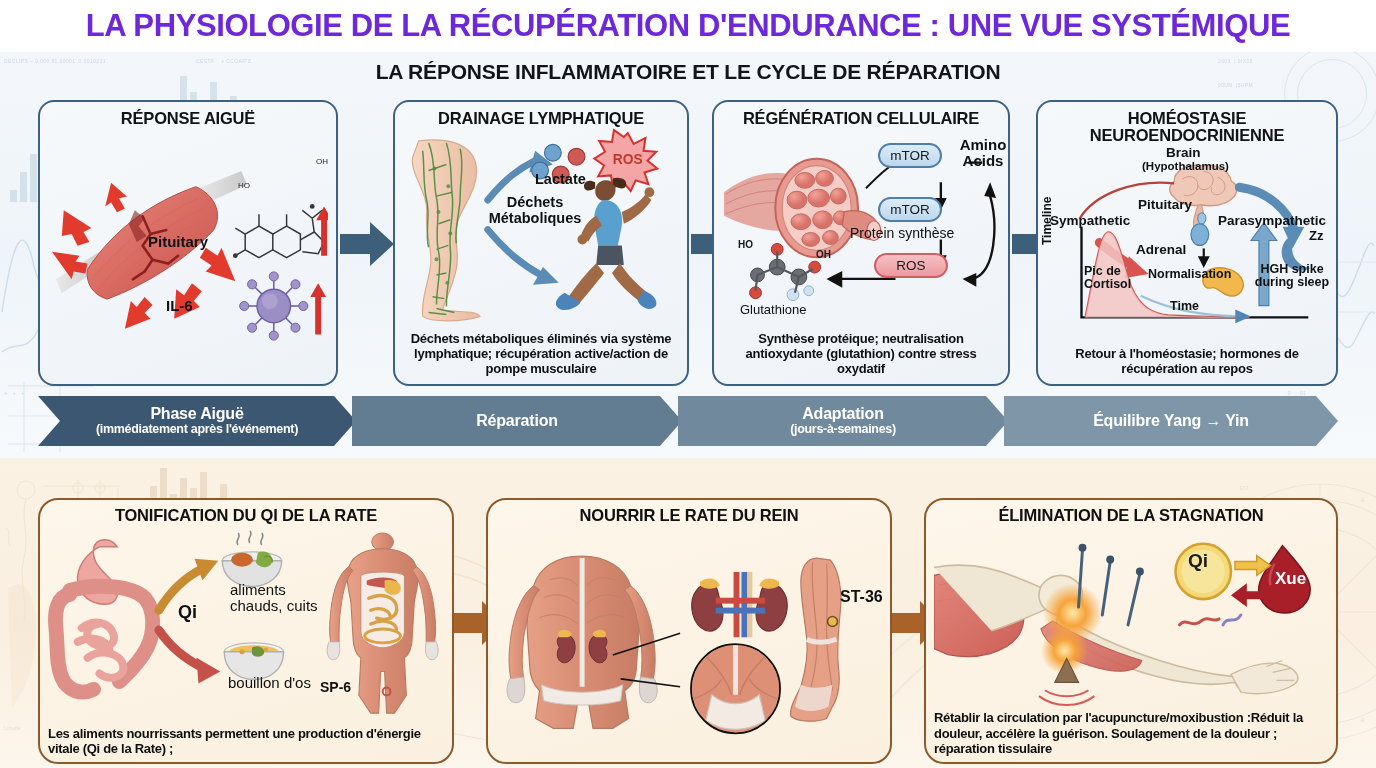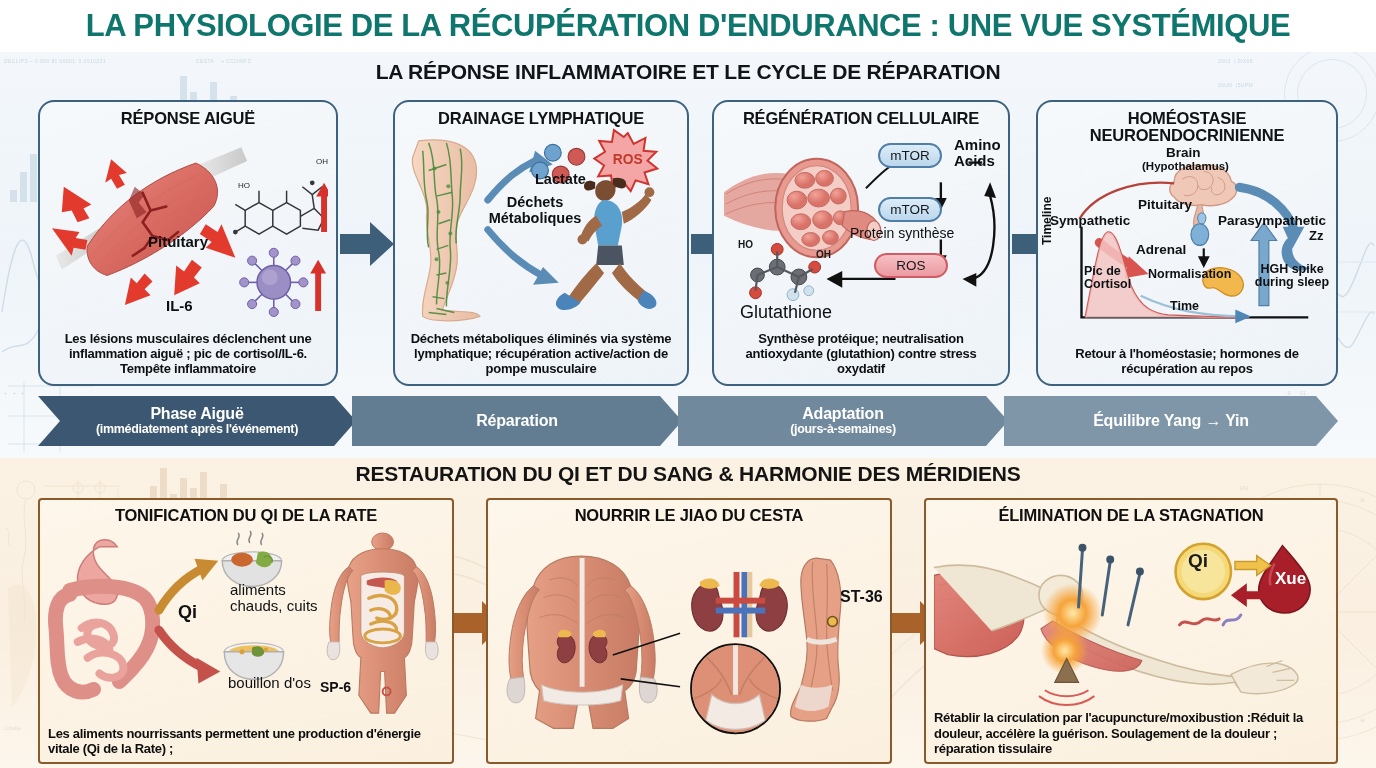--- a/index.html
+++ b/index.html
@@ -9,21 +9,21 @@
     background: #ffffff;
     overflow: hidden;
   }
   #root { position: relative; width: 1376px; height: 768px; }
 
   
   .main-title {
     position: absolute; left: 0; top: 0; width: 1376px; height: 52px;
     display: flex; align-items: center; justify-content: center;
     font-size: 31px; font-weight: bold; letter-spacing: -0.4px;
-    color: #0f766e;
+    color: #6d28d9;
     white-space: nowrap;
   }
 
   
   .section-top {
     position: absolute; left: 0; top: 52px; width: 1376px; height: 406px;
     background:
       radial-gradient(circle at 6% 35%, rgba(130,160,190,0.10) 0 2px, transparent 3px),
       linear-gradient(180deg,#f3f7fb 0%, #eef4f9 50%, #f7fafc 100%);
     overflow: hidden;
@@ -86,21 +86,21 @@
 
   .section-bottom-title {
     position: absolute; left: 0; top: 4px; width: 1376px;
     text-align: center; font-size: 21px; font-weight: bold; color: #141414;
     letter-spacing: -0.2px;
   }
   .bpanel-row { position: absolute; left: 0; top: 40px; width: 1376px; height: 266px; }
   .bpanel {
     position: absolute; top: 0; height: 266px;
     background: linear-gradient(165deg,#fdf6ea 0%, #fbf0df 100%);
-    border: 2.5px solid #8a5a2b; border-radius: 4px;
+    border: 2.5px solid #8a5a2b; border-radius: 20px;
     display: flex; flex-direction: column; align-items: center;
     padding: 7px 8px 5px 8px;
   }
   .bpanel-title {
     font-size: 16.5px; font-weight: bold; color: #101010; text-align: center;
     line-height: 1.06; letter-spacing: -0.2px;
   }
   .bpanel-art { position: relative; flex: 1; width: 100%; }
   .bpanel-caption {
     font-size: 13px; font-weight: bold; color: #0d0d0d; 
@@ -260,21 +260,20 @@
             <g fill="#d6322b">
               <path d="M272,60 L280,46 L288,60 L283,60 L283,96 L277,96 L277,60 Z"></path>
               <path d="M266,138 L274,124 L282,138 L277,138 L277,176 L271,176 L271,138 Z"></path>
             </g>
           </svg>
           <div class="lbl" style="left:190px; top:54px; font-size:8px; color:#26292d;">HO</div>
           <div class="lbl" style="left:268px; top:30px; font-size:8px; color:#26292d;">OH</div>
           <div class="lbl" style="left:100px; top:106px; font-size:15px; font-weight:bold; color:#0e1012;">Pituitary</div>
           <div class="lbl" style="left:118px; top:170px; font-size:15px; font-weight:bold; color:#0e1012;">IL-6</div>
         </div>
-        <div class="panel-caption">Les lésions musculaires déclenchent une inflammation aiguë ; pic de cortisol/IL-6. Tempête inflammatoire</div>
       </div>
 
       <svg class="conn-arrow" style="left:338px; top:118px; width:60px; height:52px;">
         <path d="M2,16 L32,16 L32,4 L56,26 L32,48 L32,36 L2,36 Z" fill="#3d5f7a"></path>
       </svg>
 
       <div class="panel" style="left:393px; width:296px;">
         <div class="panel-title">DRAINAGE LYMPHATIQUE</div>
         <div class="panel-art">
           <svg viewBox="0 0 280 190" style="position:absolute;inset:0;width:100%;height:100%;">
@@ -421,23 +420,23 @@
                 <path d="M36,142 L34,158"></path>
                   <path d="M78,144 L92,136"></path>
                   <path d="M78,144 L74,160"></path>
               </g>
             </g>
           </svg>
 
           <div class="pill" style="left:156px; top:16px; width:64px; height:25px; background:linear-gradient(180deg,#dcecf8,#bcd7ec); border:2px solid #4f7fa8; color:#15181c; font-size:13.5px;">mTOR</div>
           <div class="pill" style="left:156px; top:70px; width:64px; height:25px; background:linear-gradient(180deg,#dcecf8,#bcd7ec); border:2px solid #4f7fa8; color:#15181c; font-size:13.5px;">mTOR</div>
           <div class="pill" style="left:152px; top:126px; width:74px; height:25px; background:linear-gradient(180deg,#f6c0c4,#eb9aa0); border:2px solid #cf5d63; color:#15181c; font-size:13.5px;">ROS</div>
-          <div class="lbl" style="left:232px; top:10px; font-size:15px; font-weight:bold; color:#0e1012; width:58px; white-space:normal; line-height:1.02;">Amino Acids</div>
+          <div class="lbl" style="left:232px; top:10px; font-size:15px; font-weight:bold; color:#0e1012; width:58px; text-align:center; white-space:normal; line-height:1.02;">Amino Acids</div>
           <div class="lbl" style="left:128px; top:98px; font-size:14px; color:#0e1012;">Protein synthèse</div>
-          <div class="lbl" style="left:18px; top:175px; font-size:18px; color:#0e1012;">Glutathione</div>
+          <div class="lbl" style="left:18px; top:175px; font-size:13px; color:#0e1012;">Glutathione</div>
           <div class="lbl" style="left:16px; top:112px; font-size:10px; font-weight:bold; color:#16181b;">HO</div>
           <div class="lbl" style="left:94px; top:122px; font-size:10px; font-weight:bold; color:#16181b;">OH</div>
         </div>
         <div class="panel-caption">Synthèse protéique; neutralisation antioxydante (glutathion) contre stress oxydatif</div>
       </div>
 
       <svg class="conn-arrow" style="left:1010px; top:118px; width:60px; height:52px;">
         <path d="M2,16 L32,16 L32,4 L56,26 L32,48 L32,36 L2,36 Z" fill="#3d5f7a"></path>
       </svg>
 
@@ -577,21 +576,20 @@
       <svg class="bg-tan" style="left:690px; top:110px; width:340px; height:190px;">
         <g stroke="#cfd9cf" stroke-width="2" fill="none" opacity="0.7">
           <path d="M340,10 C260,30 200,80 150,140"></path>
         </g>
         <g stroke="#d7c3ae" stroke-width="2" fill="none" opacity="0.8">
           <path d="M340,40 C270,60 210,110 170,170"></path>
         </g>
       </svg>
     </div>
 
-    <div class="section-bottom-title">RESTAURATION DU QI ET DU SANG &amp; HARMONIE DES MÉRIDIENS</div>
 
     <div class="bpanel-row">
 
       <div class="bpanel" style="left:38px; width:416px;">
         <div class="bpanel-title">TONIFICATION DU QI DE LA RATE</div>
         <div class="bpanel-art">
           <svg viewBox="0 0 400 185" style="position:absolute;inset:0;width:100%;height:100%;">
             <defs>
               <linearGradient id="gut" x1="0" y1="0" x2="0" y2="1">
                 <stop offset="0" stop-color="#f2b3ab"></stop>
@@ -677,21 +675,21 @@
           <div class="lbl" style="left:272px; top:155px; font-size:14px; font-weight:bold; color:#0e1012;">SP-6</div>
         </div>
         <div class="bpanel-caption">Les aliments nourrissants permettent une production d'énergie vitale (Qi de la Rate) ;</div>
       </div>
 
       <svg style="position:absolute; left:452px; top:100px; width:56px; height:50px;">
         <path d="M2,15 L30,15 L30,3 L52,25 L30,47 L30,35 L2,35 Z" fill="#a8622a"></path>
       </svg>
 
       <div class="bpanel" style="left:486px; width:406px;">
-        <div class="bpanel-title">NOURRIR LE JIAO DU CESTA</div>
+        <div class="bpanel-title">NOURRIR LE RATE DU REIN</div>
         <div class="bpanel-art">
           <svg viewBox="0 0 390 190" style="position:absolute;inset:0;width:100%;height:100%;">
             <defs>
               <linearGradient id="body2" x1="0" y1="0" x2="1" y2="0">
                 <stop offset="0" stop-color="#e5a086"></stop>
                   <stop offset="0.5" stop-color="#d78c73"></stop>
                   <stop offset="1" stop-color="#c87c65"></stop>
               </linearGradient>
             </defs>
 

